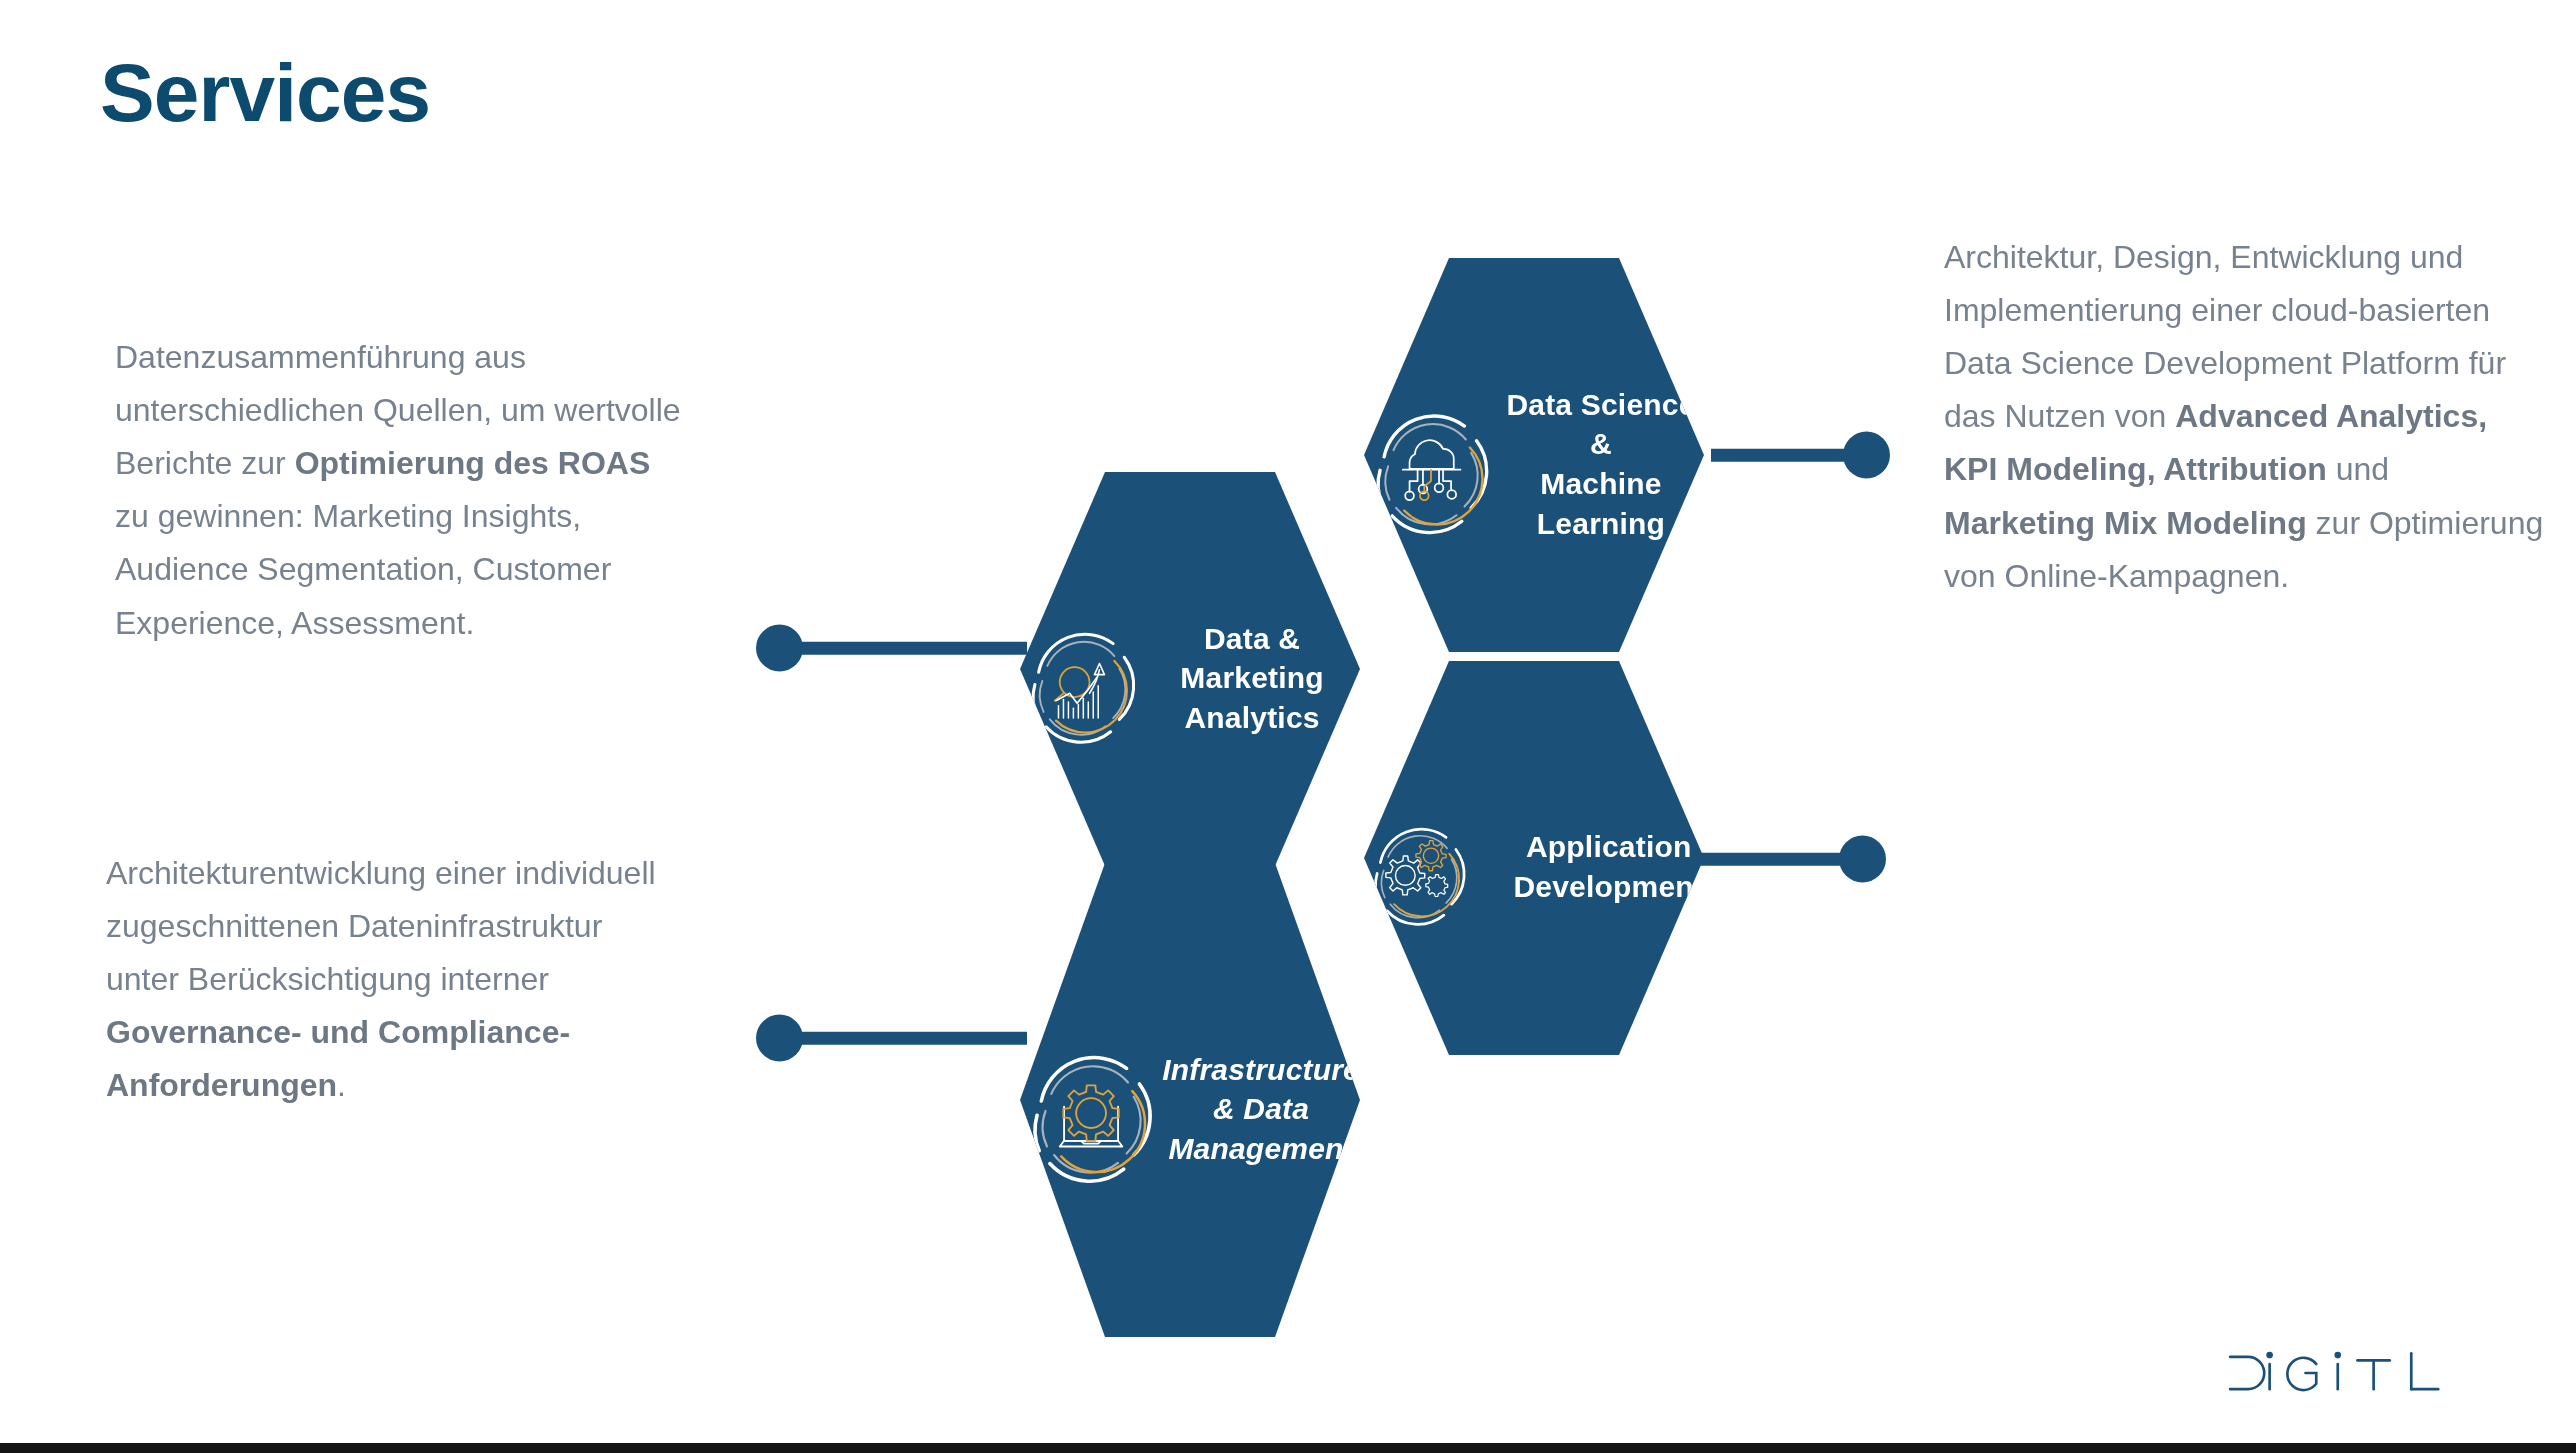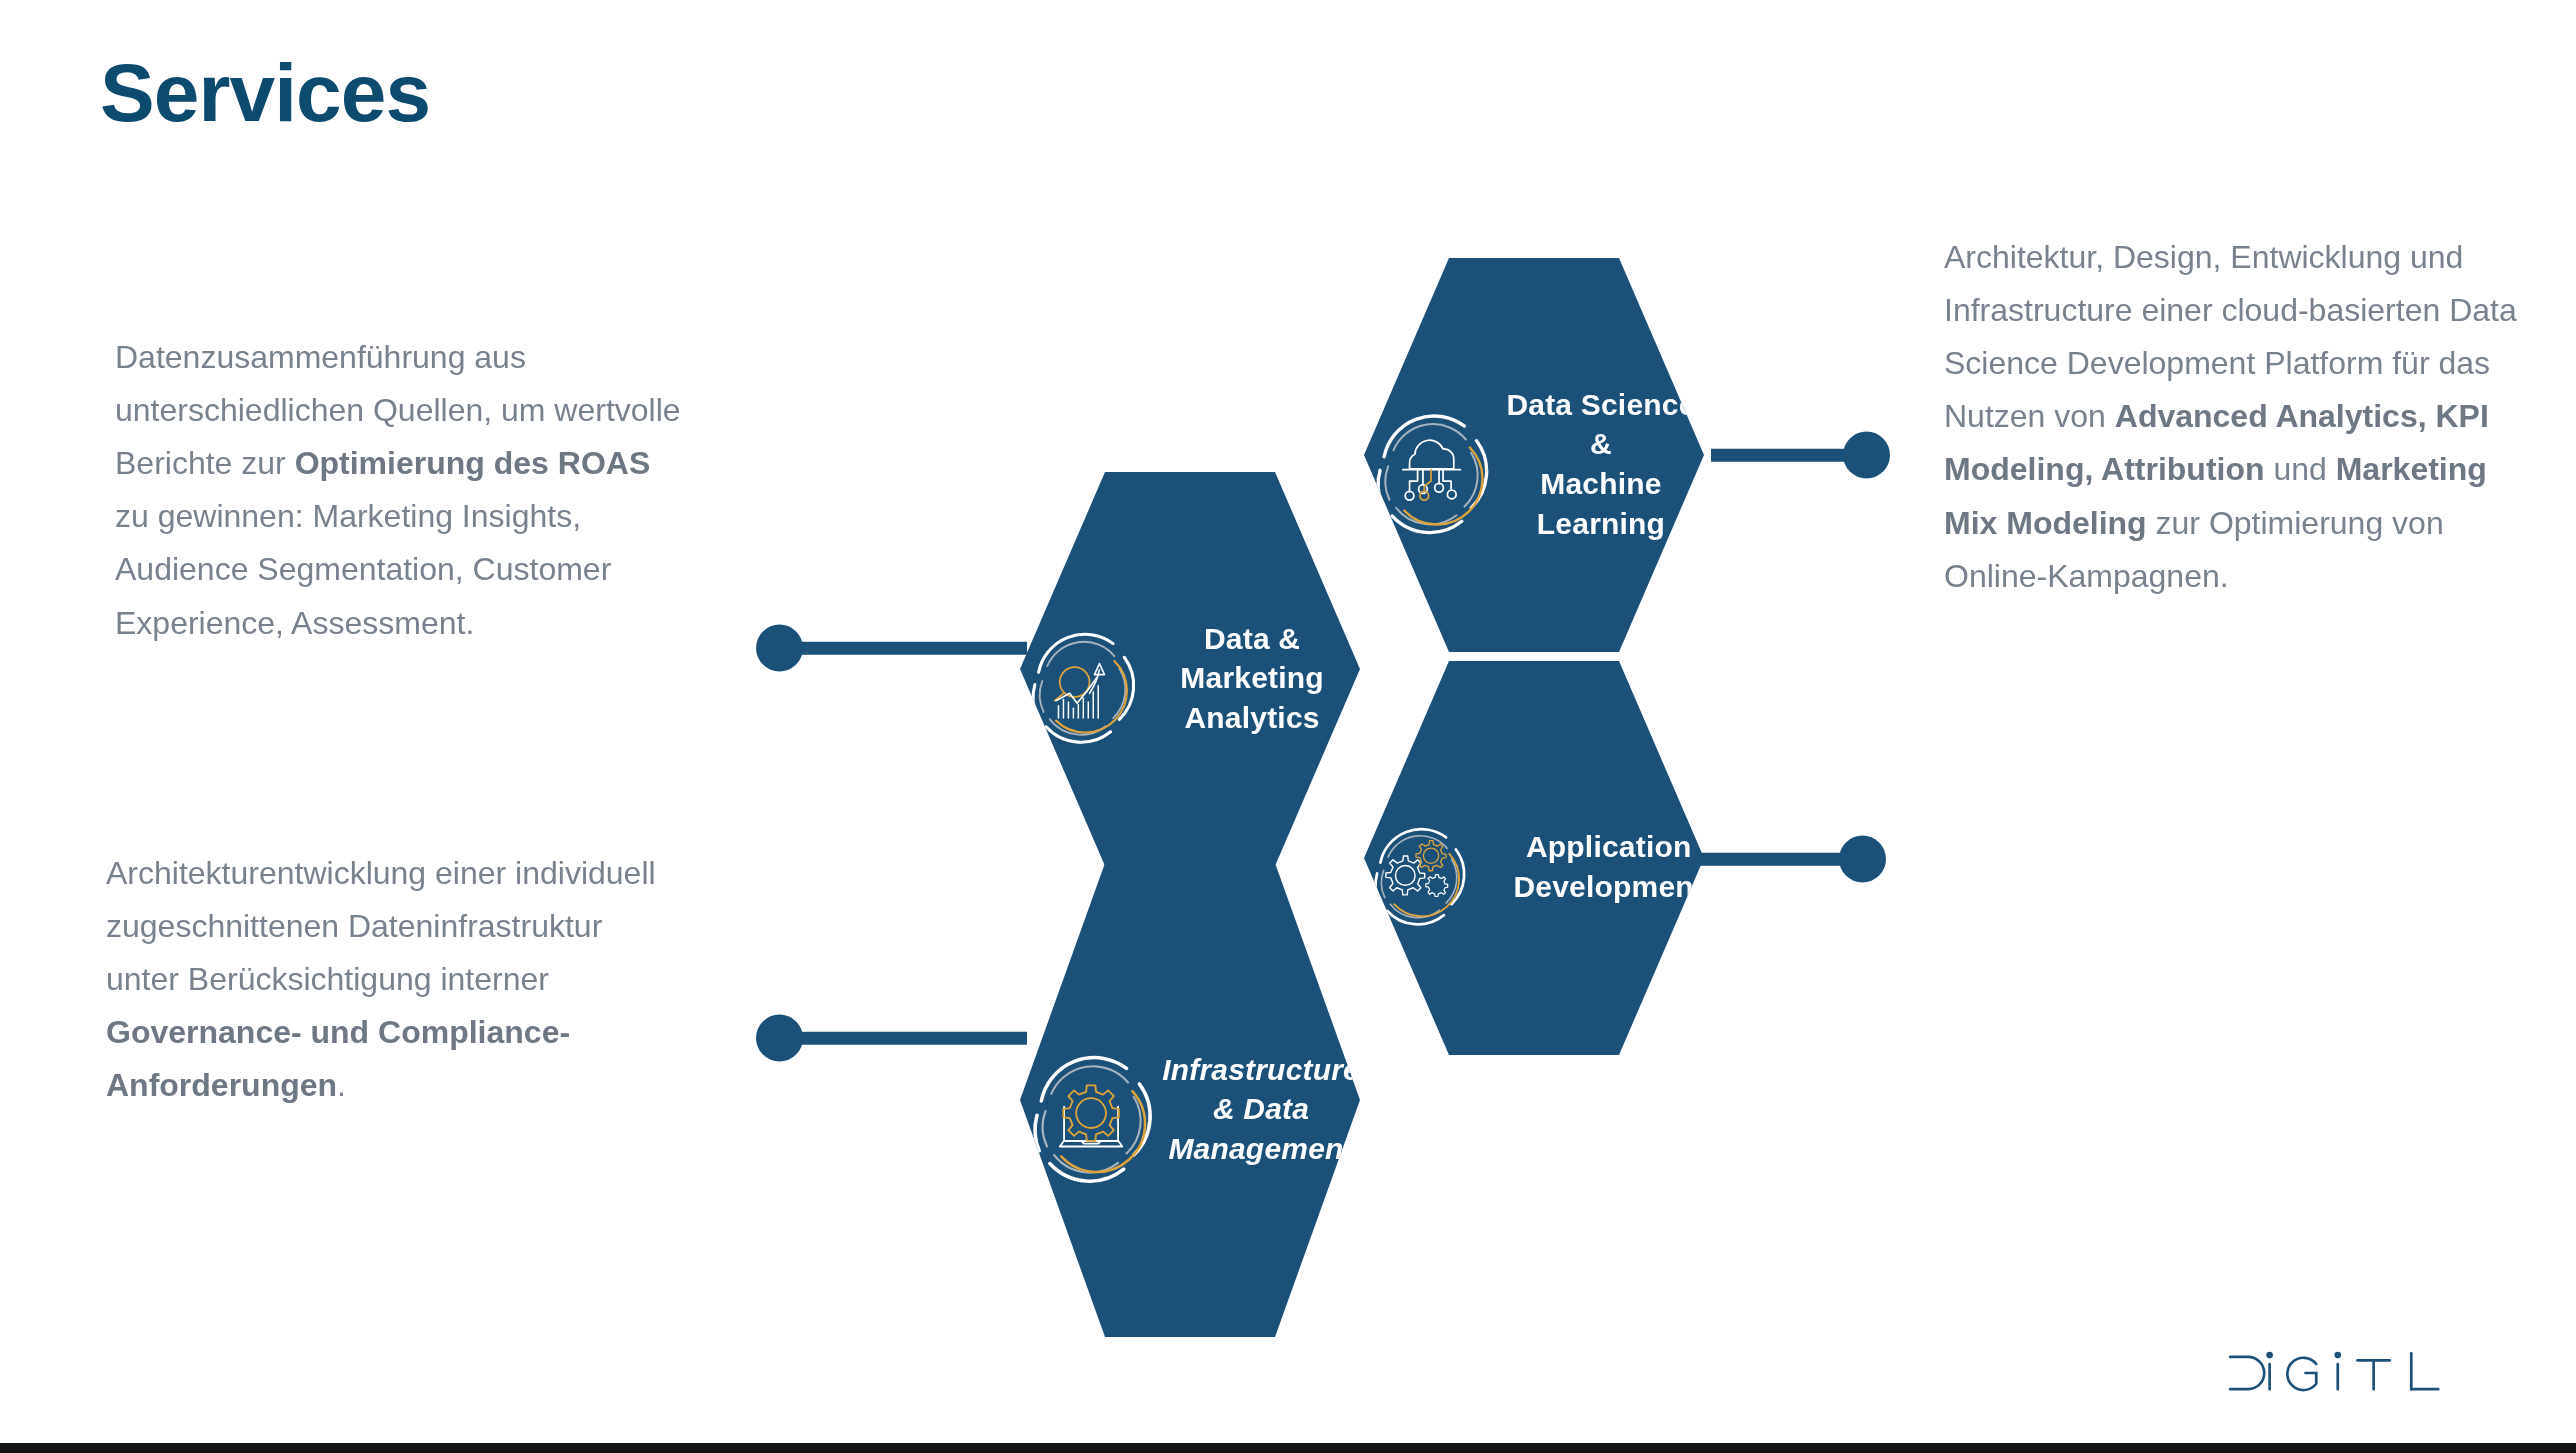--- a/index.html
+++ b/index.html
@@ -122,21 +122,21 @@
 </head>
 <body>
 
 <div id="slide">
 
   <div id="page-title">Services</div>
 
   <div class="desc" id="desc-left-top"><span>Datenzusammenführung aus unterschiedlichen Quellen, um wertvolle Berichte zur </span><b>Optimierung des ROAS</b><span> zu gewinnen: Marketing Insights, Audience Segmentation, Customer Experience, Assessment.</span></div>
   <div class="desc" id="desc-left-bottom"><span>Architekturentwicklung einer individuell zugeschnittenen Dateninfrastruktur unter Berücksichtigung interner </span><b>Governance- und Compliance-Anforderungen</b><span>.</span></div>
 
-  <div class="desc" id="desc-right-top"><span>Architektur, Design, Entwicklung und Infrastructure einer cloud-basierten Data Science Development Platform für das Nutzen von </span><b>Advanced Analytics, KPI Modeling, Attribution</b><span> und </span><b>Marketing Mix Modeling</b><span> zur Optimierung von Online-Kampagnen.</span></div>
+  <div class="desc" id="desc-right-top"><span>Architektur, Design, Entwicklung und Implementierung einer cloud-basierten Data Science Development Platform für das Nutzen von </span><b>Advanced Analytics, KPI Modeling, Attribution</b><span> und </span><b>Marketing Mix Modeling</b><span> zur Optimierung von Online-Kampagnen.</span></div>
 
   <div class="connector" id="conn-dma">
     <div class="conn-line"></div>
     <div class="conn-dot"></div>
   </div>
   <div class="connector" id="conn-infra">
     <div class="conn-line"></div>
     <div class="conn-dot"></div>
   </div>
   <div class="connector" id="conn-dsml">

